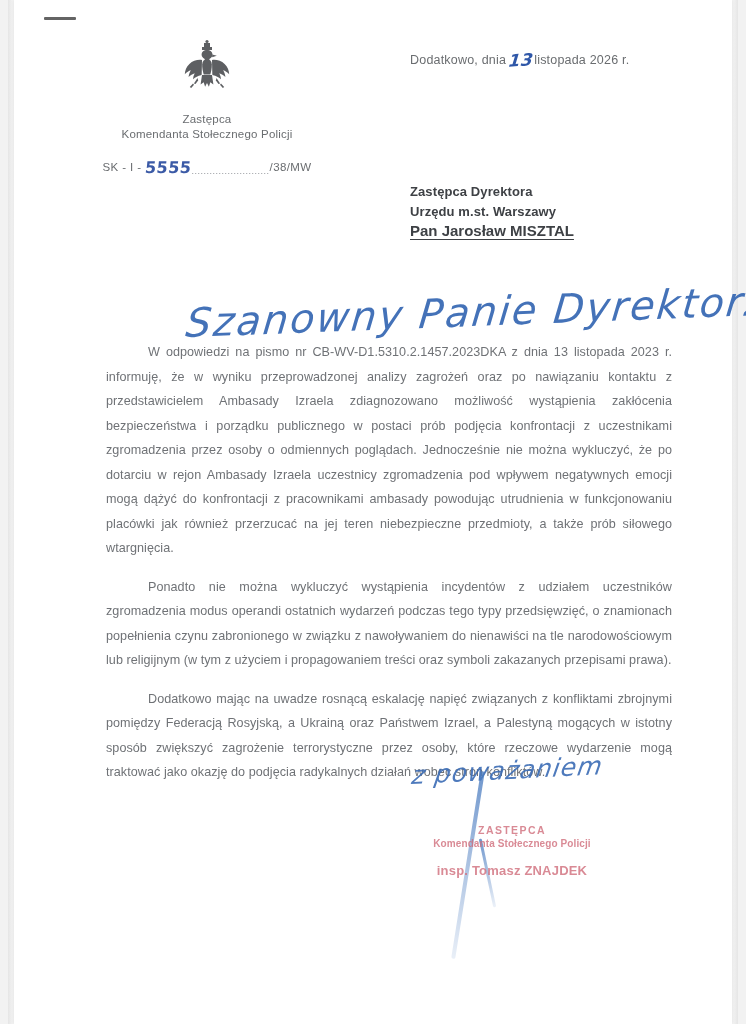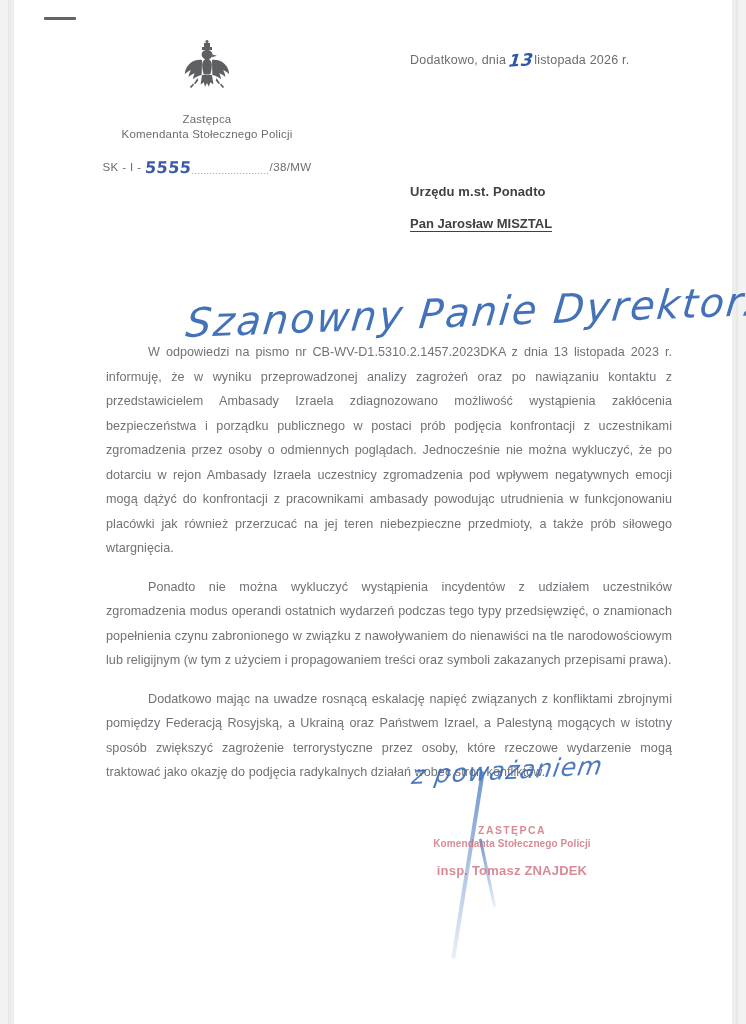--- a/index.html
+++ b/index.html
@@ -135,22 +135,21 @@
     width: 300px;
   }
   .addressee-line {
     font-size: 13px;
     font-weight: bold;
     color: #3e4145;
     line-height: 20px;
     letter-spacing: .1px;
   }
   #addressee-person {
-    margin-top: 14px;
-    font-size: 13px;
+    font-size: 15px;
     font-weight: bold;
     color: #3e4145;
     text-decoration: underline;
     text-underline-offset: 3px;
     display: inline-block;
   }
 
   
   #salutation-hand {
     position: absolute;
@@ -316,21 +315,22 @@
         <span>SK - I -</span>
         <span class="ref-hand">5555</span><span class="ref-dots">..........................</span><span>/38/MW</span>
       </div>
     </div>
 
     <div id="date-line">
       <span>Dodatkowo, dnia</span><span class="date-hand">13</span><span>listopada 2026 r.</span>
     </div>
 
     <div id="addressee-block">
-      <div class="addressee-line">Urzędu m.st. Ponadto</div>
+      <div class="addressee-line">Zastępca Dyrektora</div>
+      <div class="addressee-line">Urzędu m.st. Warszawy</div>
       <div id="addressee-person">Pan Jarosław MISZTAL</div>
     </div>
 
     <div id="salutation-hand">Szanowny Panie Dyrektorze!</div>
 
     <div id="letter-body">
       <p class="body-paragraph">W odpowiedzi na pismo nr CB-WV-D1.5310.2.1457.2023DKA z dnia 13 listopada 2023 r. informuję, że w wyniku przeprowadzonej analizy zagrożeń oraz po nawiązaniu kontaktu z przedstawicielem Ambasady Izraela zdiagnozowano możliwość wystąpienia zakłócenia bezpieczeństwa i porządku publicznego w postaci prób podjęcia konfrontacji z uczestnikami zgromadzenia przez osoby o odmiennych poglądach. Jednocześnie nie można wykluczyć, że po dotarciu w rejon Ambasady Izraela uczestnicy zgromadzenia pod wpływem negatywnych emocji mogą dążyć do konfrontacji z pracownikami ambasady powodując utrudnienia w funkcjonowaniu placówki jak również przerzucać na jej teren niebezpieczne przedmioty, a także prób siłowego wtargnięcia.</p>
       <p class="body-paragraph">Ponadto nie można wykluczyć wystąpienia incydentów z udziałem uczestników zgromadzenia modus operandi ostatnich wydarzeń podczas tego typy przedsięwzięć, o znamionach popełnienia czynu zabronionego w związku z nawoływaniem do nienawiści na tle narodowościowym lub religijnym (w tym z użyciem i propagowaniem treści oraz symboli zakazanych przepisami prawa).</p>
       <p class="body-paragraph">Dodatkowo mając na uwadze rosnącą eskalację napięć związanych z konfliktami zbrojnymi pomiędzy Federacją Rosyjską, a Ukrainą oraz Państwem Izrael, a Palestyną mogących w istotny sposób zwiększyć zagrożenie terrorystyczne przez osoby, które rzeczowe wydarzenie mogą traktować jako okazję do podjęcia radykalnych działań wobec stron konfliktów.</p>
     </div>

